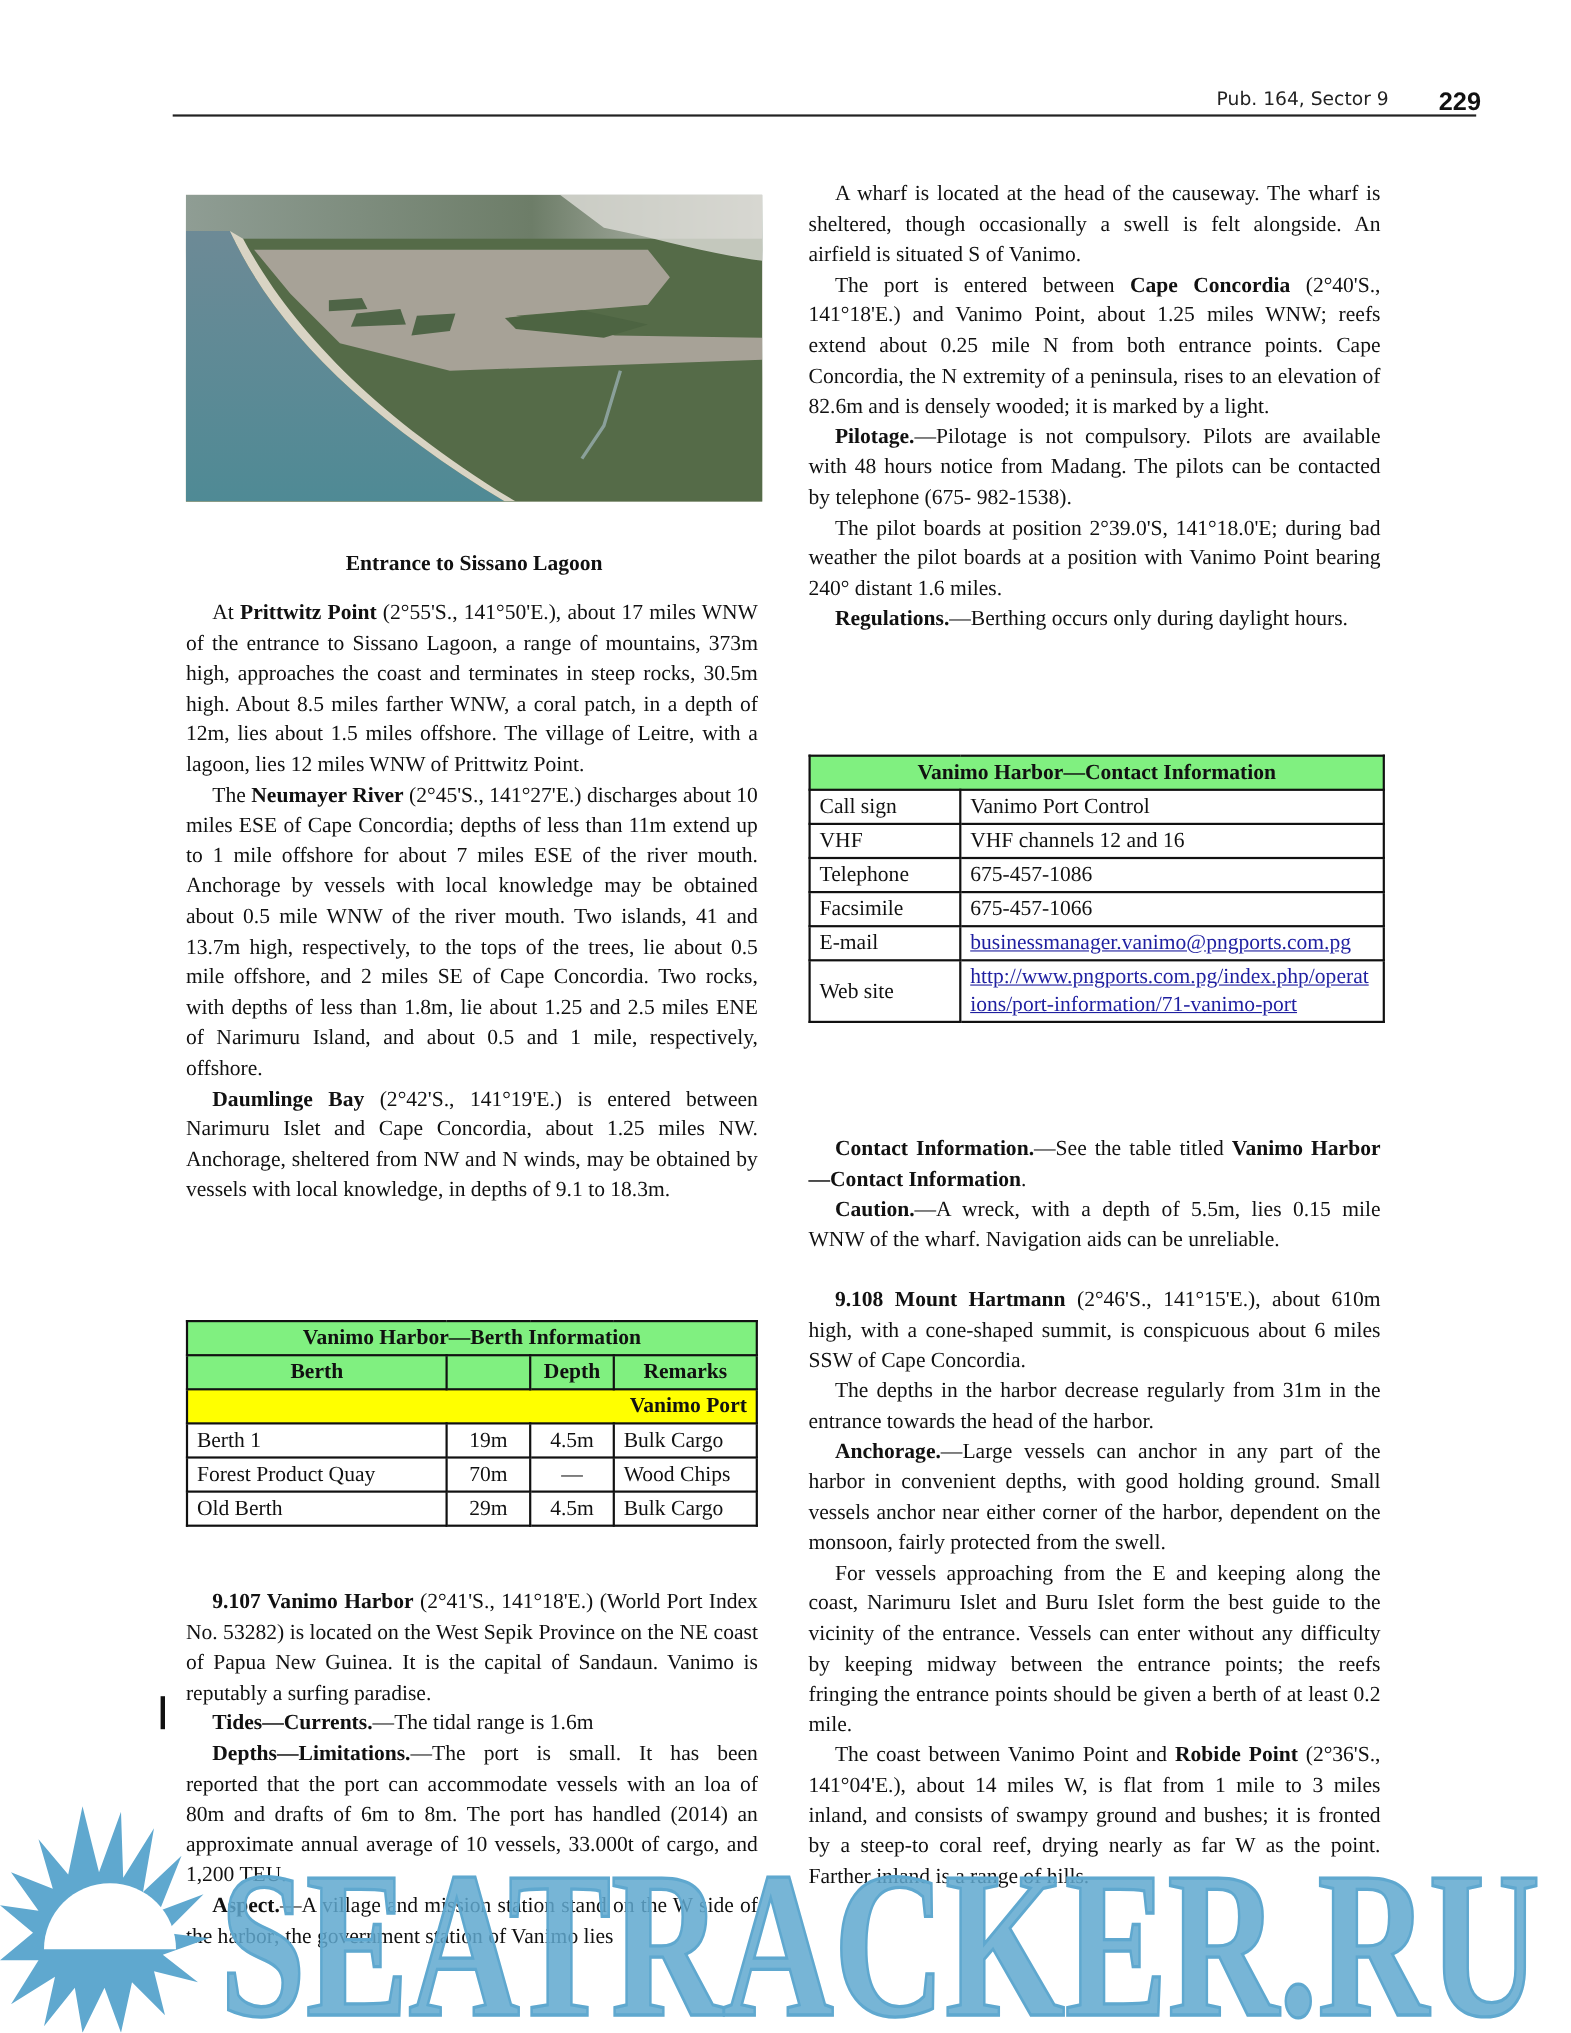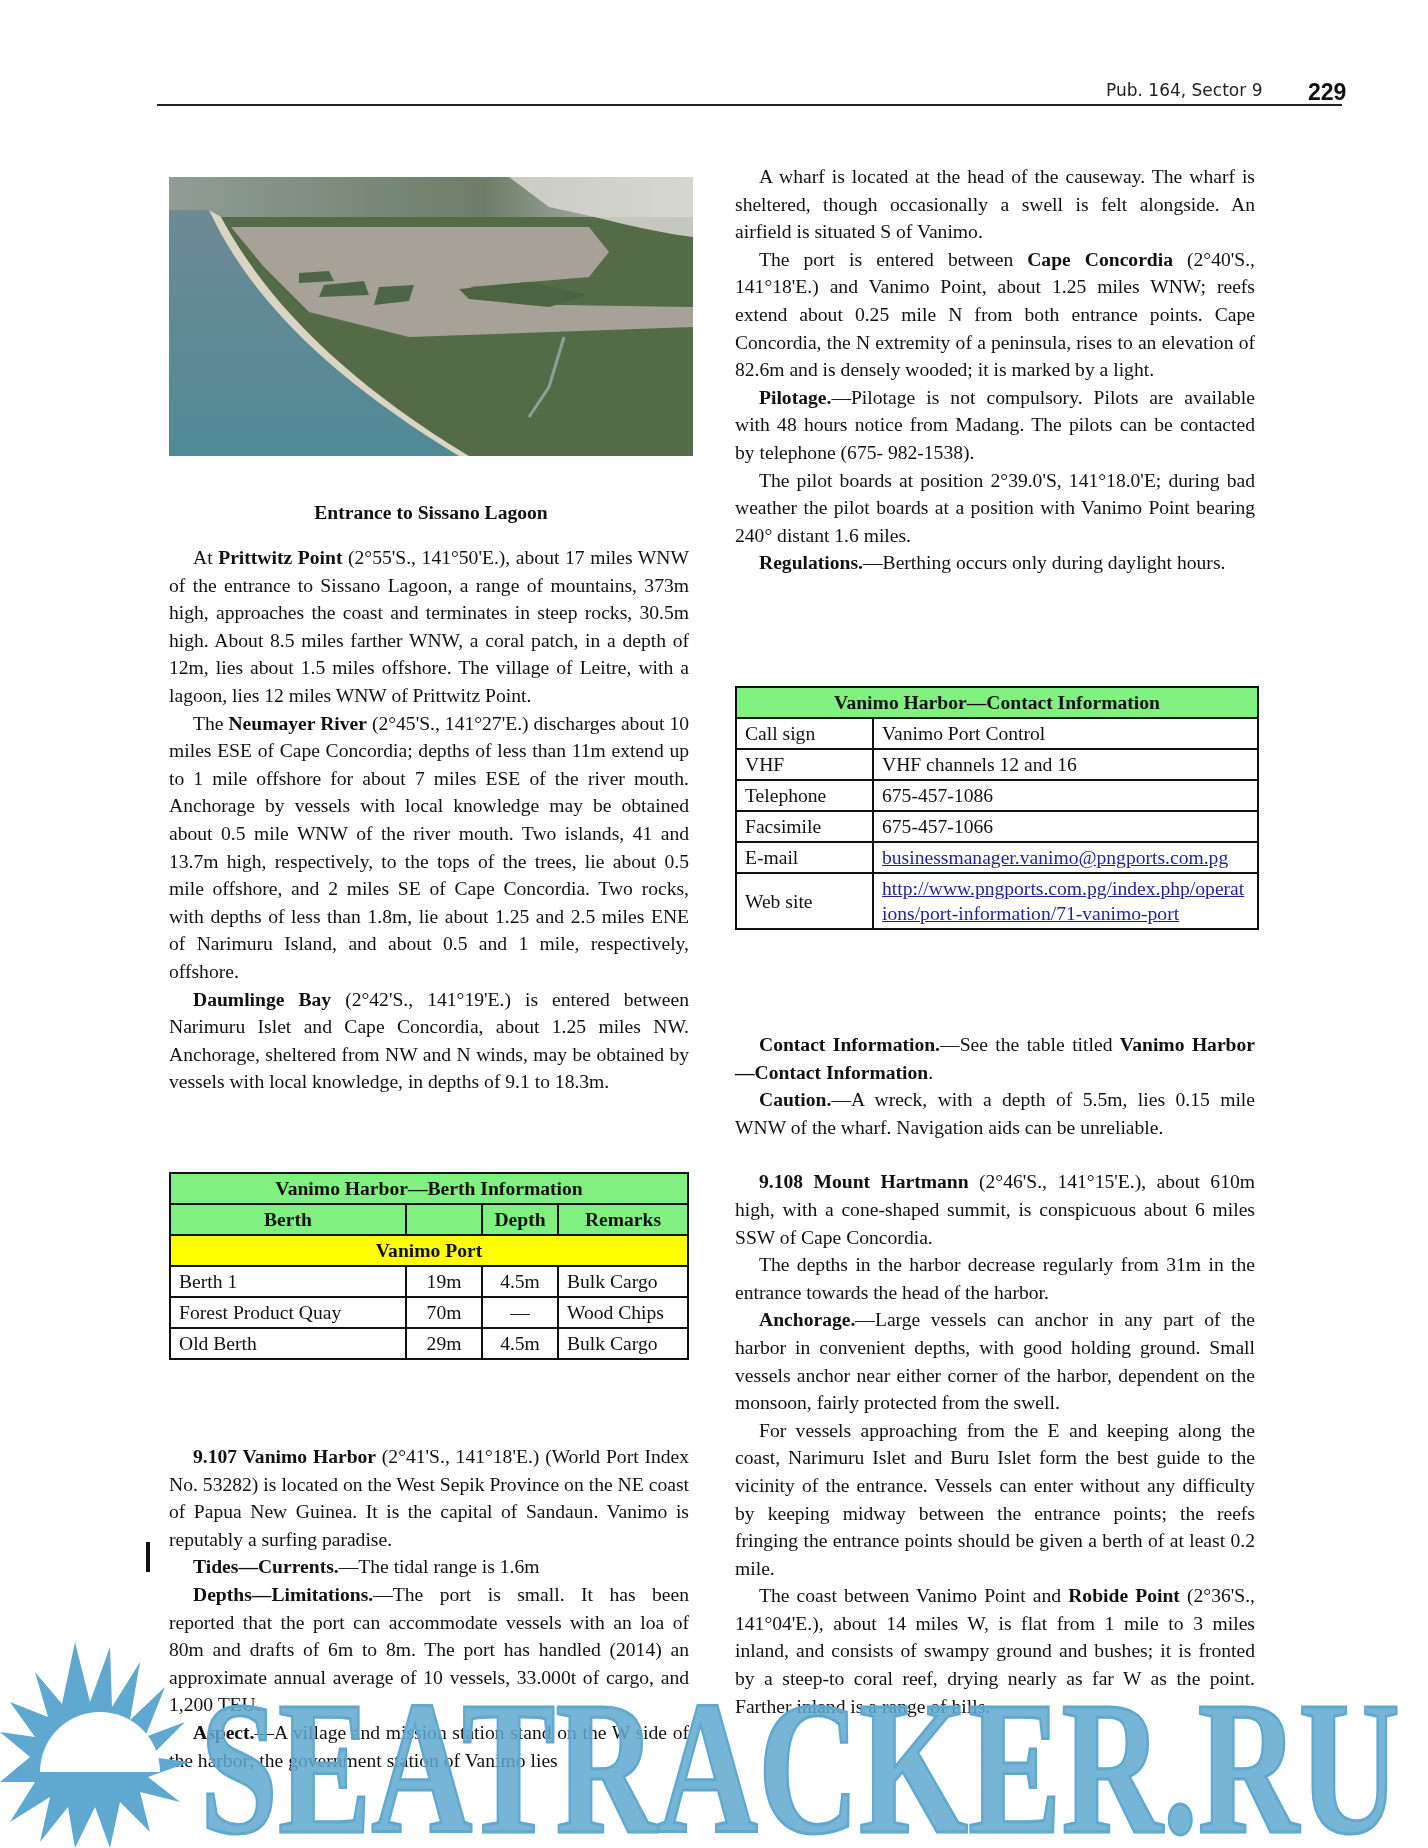--- a/index.html
+++ b/index.html
@@ -19,25 +19,25 @@
 
   .photo { position:absolute; left:169px; top:177px; width:524px; height:279px; overflow:hidden;
            background:linear-gradient(180deg,#c9cbc5 0%,#8a9a8a 10%,#5d6e58 18%,#9fa39c 22%,#b1aea4 35%,#a8a69c 48%,#57694b 60%,#4d6642 80%,#5b6e47 100%); }
   .photo svg { width:100%; height:100%; display:block; }
 
   .caption { position:absolute; left:169px; top:502px; width:524px; text-align:center; font-weight:bold; font-size:19.6px; }
 
   table.info { border-collapse:collapse; font-size:19.6px; position:absolute; }
   table.info td, table.info th { border:2.5px solid #111; padding:2px 8px; line-height:25px; font-weight:normal; text-align:left; }
   table.info .green { background:#80f080; font-weight:bold; text-align:center; }
-  table.info .yellow { background:#ffff00; font-weight:bold; text-align:center; }
+  table.info .yellow { background:#ffff00; font-weight:bold; text-align:right; }
   table.info .c { text-align:center; }
   .link { color:#1f1fa0; text-decoration:underline; }
 
-  .berth-table { left:169px; top:1172px; width:520px;border-radius:17px; }
+  .berth-table { left:169px; top:1200px; width:520px;border-radius:17px; }
   .contact-table { left:735px; top:686px; width:524px; }
 
   .change-bar { position:absolute; left:146px; top:1542px; width:4px; height:30px; background:#111; }
 
   .watermark { position:absolute; left:0; top:1632px; width:1428px; height:216px; pointer-events:none; }
 </style>
 </head>
 <body>
 
 <div class="hdr-pub">Pub. 164, Sector 9</div>

